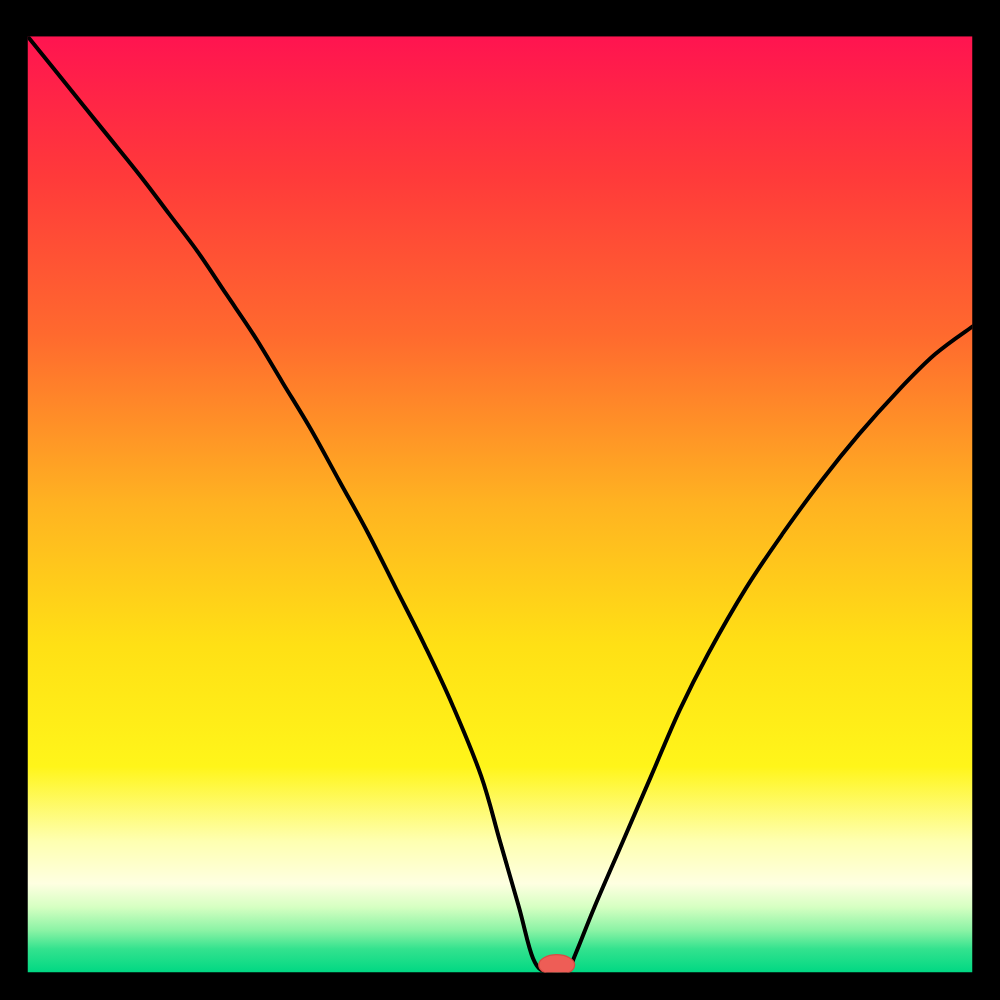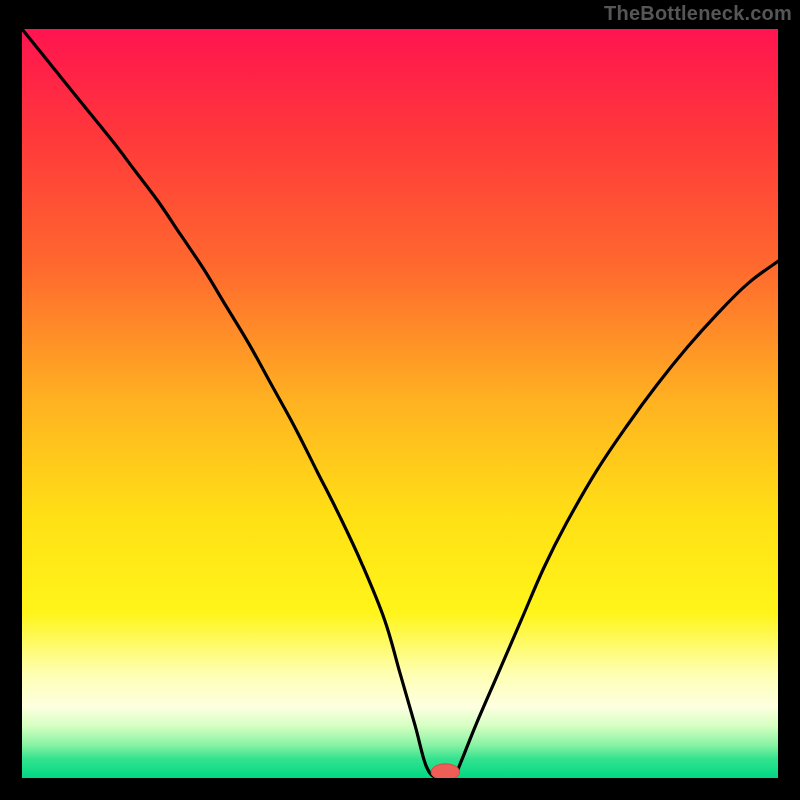--- a/index.html
+++ b/index.html
@@ -35,21 +35,20 @@
     background: #000;
   }
   svg {
     display: block;
   }
 </style>
 </head>
 <body>
 
 <div class="outer">
-  <div class="attribution">TheBottleneck.com</div>
 
   <div class="plot-wrap">
     <svg id="chart-svg" viewBox="0 0 756 749" width="756" height="749">
       <defs>
         <linearGradient id="bgGrad" x1="0" y1="0" x2="0" y2="1">
             <stop offset="0.00%" stop-color="#ff1450"></stop>
             <stop offset="15.00%" stop-color="#ff3a3a"></stop>
             <stop offset="32.00%" stop-color="#ff6a2e"></stop>
             <stop offset="50.00%" stop-color="#ffb321"></stop>
             <stop offset="65.00%" stop-color="#ffe015"></stop>

